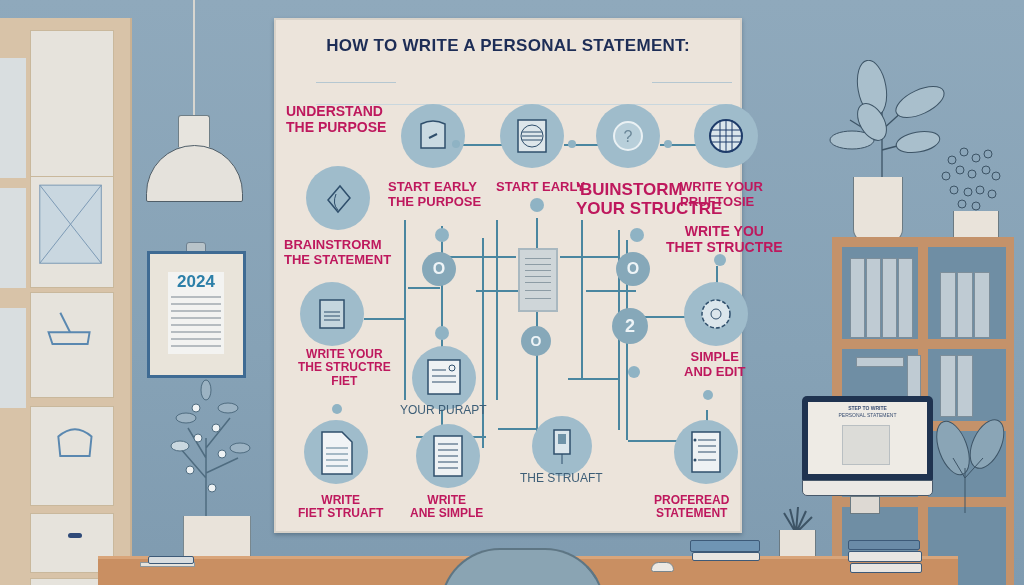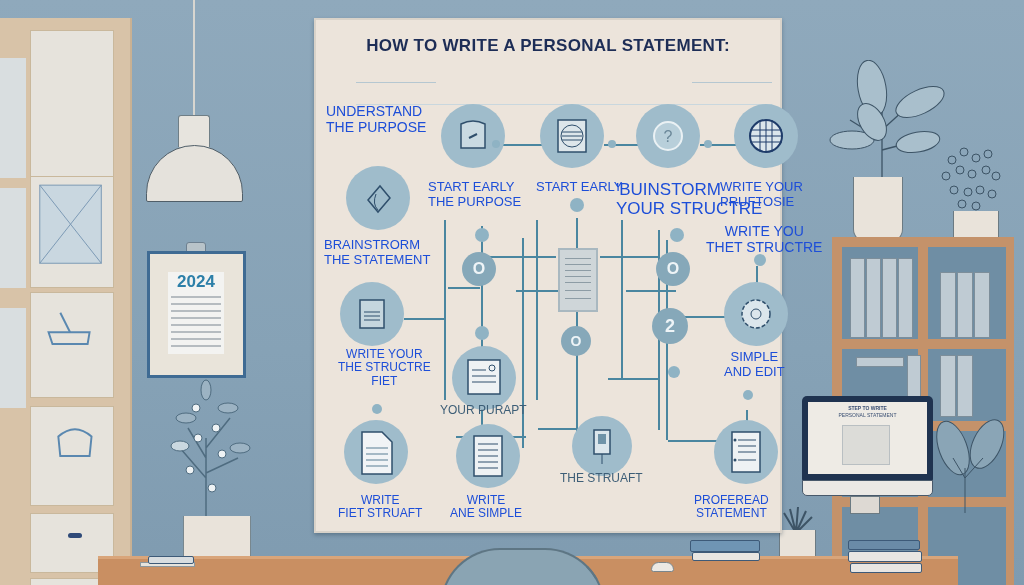--- a/index.html
+++ b/index.html
@@ -43,33 +43,33 @@
   .pot-right { position: absolute; background: #e9e3da; border: 1px solid #6b7a82; border-top: none; border-radius: 0 0 14px 14px; }
 
   
   .monitor { position: absolute; left: 802px; top: 396px; width: 131px; height: 88px; background: #1f3350; border-radius: 5px; }
   .monitor-screen { position: absolute; left: 808px; top: 402px; width: 119px; height: 72px; background: #eeebe5; }
   .monitor-chin { position: absolute; left: 802px; top: 480px; width: 131px; height: 16px; background: #ebe9e5; border: 1px solid #48596b; border-radius: 0 0 5px 5px; }
   .monitor-stand { position: absolute; left: 850px; top: 496px; width: 30px; height: 18px; background: #ddd9d3; border: 1px solid #6b7a82; }
   .monitor-text { position: absolute; left: 808px; top: 405px; width: 119px; text-align: center; font-size: 5px; color: #3a4f73; line-height: 7px; }
 
   
-  .poster { position: absolute; left: 274px; top: 18px; width: 468px; height: 515px; background: #ece4db; border: 2px solid #d8d2c9; box-shadow: 0 2px 4px rgba(30,50,70,.35); margin-left: 40px; }
+  .poster { position: absolute; left: 274px; top: 18px; width: 468px; height: 515px; background: #ece4db; border: 2px solid #d8d2c9; box-shadow: 0 2px 4px rgba(30,50,70,.35); }
   .poster-title { position: absolute; left: 0; width: 100%; text-align: center; color: #1d2d56; font-weight: bold; }
   .t1 { top: 16px; font-size: 17px; letter-spacing: 0.3px; }
   .t2 { top: 34px; font-size: 29px; letter-spacing: 0.5px; }
   .title-rule { position: absolute; top: 62px; height: 1px; background: #b5c7d1; }
   .title-rule2 { position: absolute; left: 40px; width: 416px; top: 84px; height: 1px; background: #c9d7de; }
 
   .node { position: absolute; border-radius: 50%; background: #9fbccb; }
   .node svg { width: 100%; height: 100%; }
   .dot { position: absolute; border-radius: 50%; background: #8fb3c4; }
   .num { position: absolute; border-radius: 50%; background: #86a8b9; color: #eef4f7; font-weight: bold; text-align: center; }
 
-  .label { position: absolute; color: #1d4ed8; font-weight: normal; line-height: 1.12; font-size: 13px; white-space: nowrap; }
+  .label { position: absolute; color: #be185d; font-weight: bold; line-height: 1.12; font-size: 13px; white-space: nowrap; }
   .label.c { text-align: center; }
   .label.light { color: #3d5e77; font-weight: normal; font-size: 12px; }
 
   .wire { position: absolute; background: #4a86a0; }
   .wire.h { height: 2px; }
   .wire.v { width: 2px; }
 
   .doc-center { position: absolute; left: 242px; top: 228px; width: 40px; height: 64px; background: #cfd6d9; border: 2px solid #a9b8c0; }
   .doc-center .ln { position: absolute; left: 5px; right: 5px; height: 1px; background: #8d9ca5; }
 </style>

